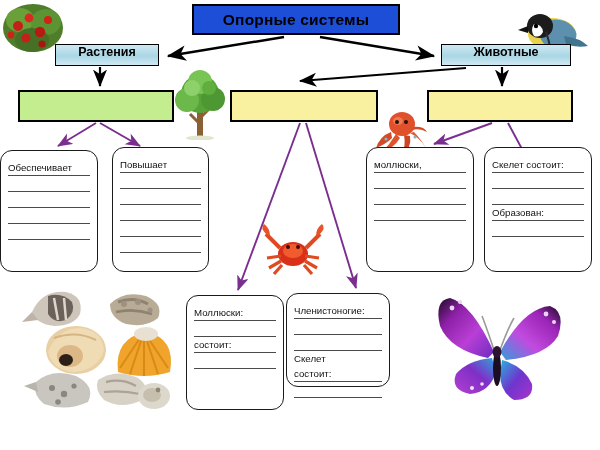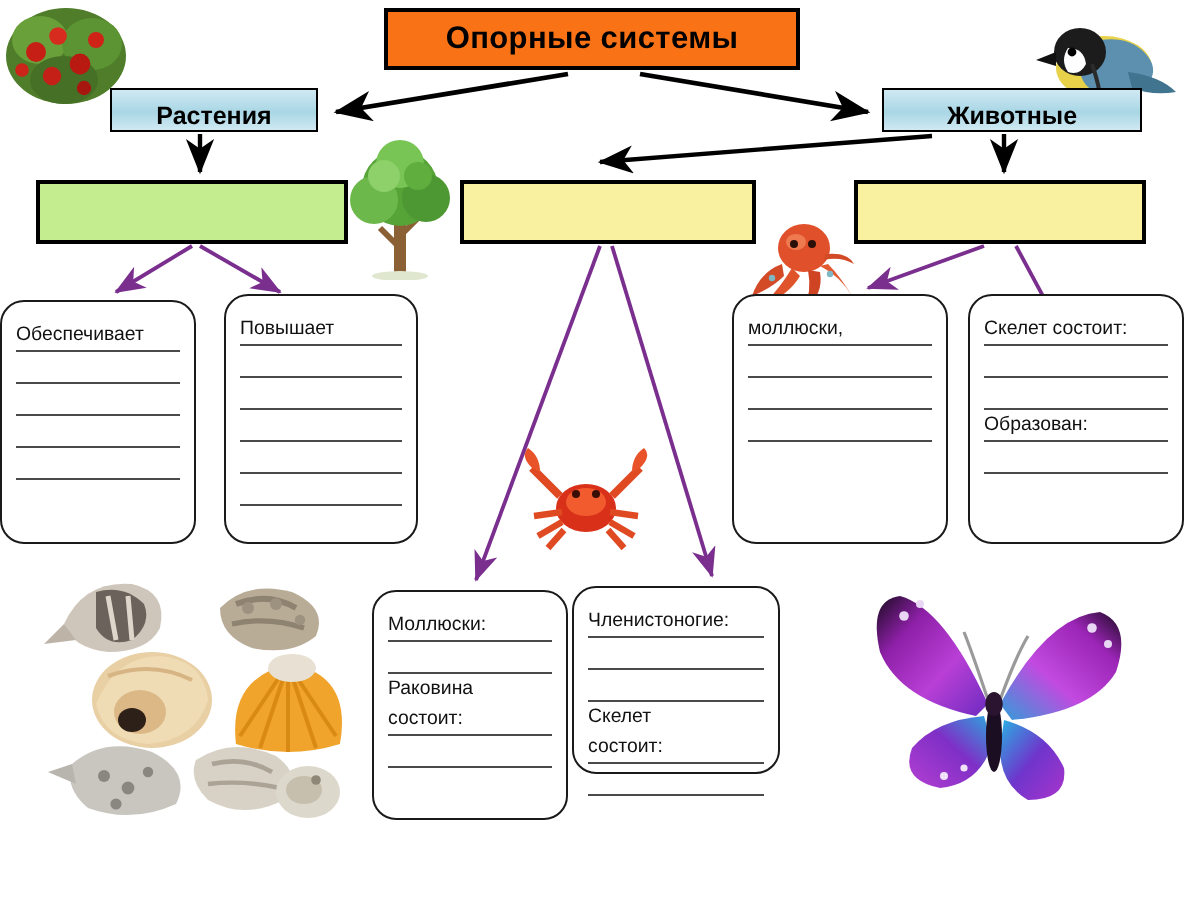--- a/index.html
+++ b/index.html
@@ -22,39 +22,39 @@
     pointer-events: none;
   }
   .node {
     position: absolute;
     box-sizing: border-box;
   }
   
   .title-box {
     left: 192px; top: 4px;
     width: 208px; height: 31px;
-    background: #f97316;
+    background: #1d4ed8;
     border: 2px solid #000000;
     display: flex;
     align-items: center;
     justify-content: center;
   }
   .title-box span {
     font-size: 15.5px;
     font-weight: bold;
     color: #000000;
     letter-spacing: 0.2px;
   }
   
   .cat-box {
     height: 22px;
     border: 1.6px solid #000000;
     background: linear-gradient(180deg, #cfe9f2 0%, #a9d6e5 55%, #cfe9f2 100%);
     display: flex;
-    align-items: flex-end;
+    align-items: flex-start;
     justify-content: center;
   }
   .cat-box span {
     font-size: 12.5px;
     font-weight: bold;
     color: #000000;
   }
   .cat-plants { left: 55px; top: 44px; width: 104px; }
   .cat-animals { left: 441px; top: 44px; width: 130px; }
 
@@ -335,21 +335,20 @@
     <div class="ln">Скелет состоит:</div>
     <div class="ln blank"></div>
     <div class="ln blank"></div>
     <div class="ln">Образован:</div>
     <div class="ln blank"></div>
   </div>
 
   <div class="card card-mollusks">
     <div class="ln">Моллюски:</div>
     <div class="ln blank"></div>
-    <div class="ln gap">Раковина</div>
     <div class="ln">состоит:</div>
     <div class="ln blank"></div>
   </div>
 
   <div class="card card-arthro">
     <div class="ln">Членистоногие:</div>
     <div class="ln blank"></div>
     <div class="ln blank"></div>
     <div class="ln gap">Скелет</div>
     <div class="ln">состоит:</div>

